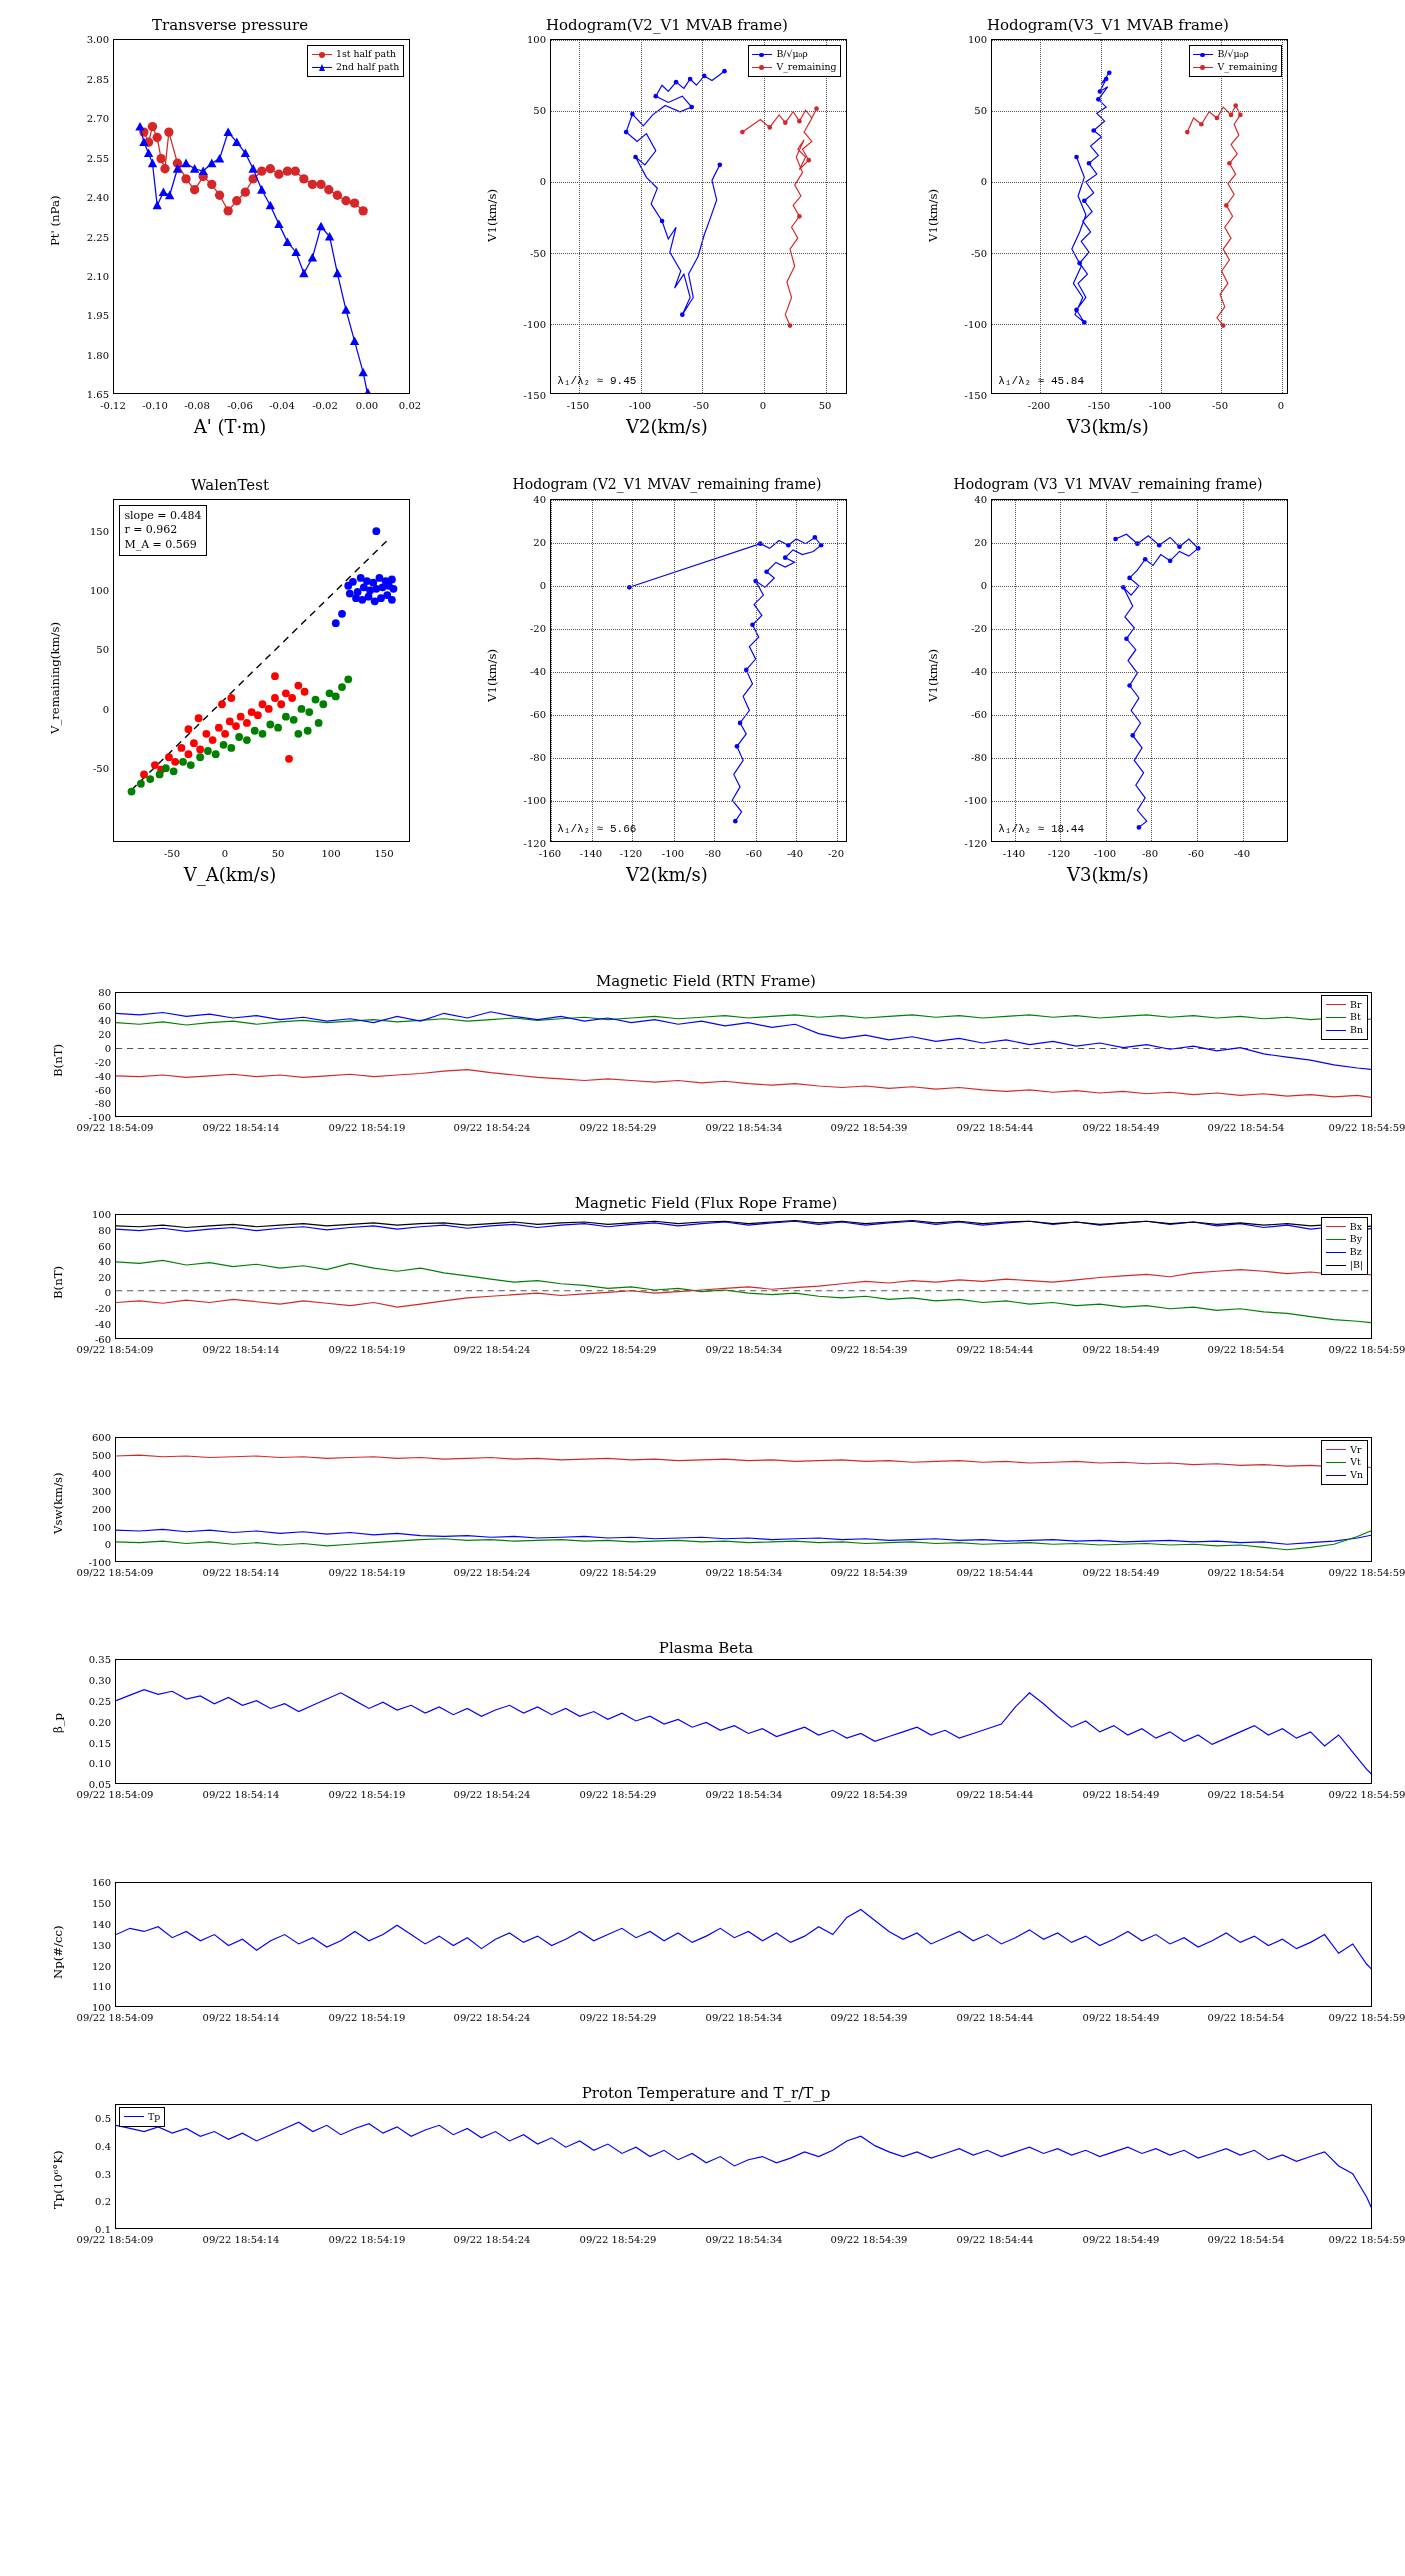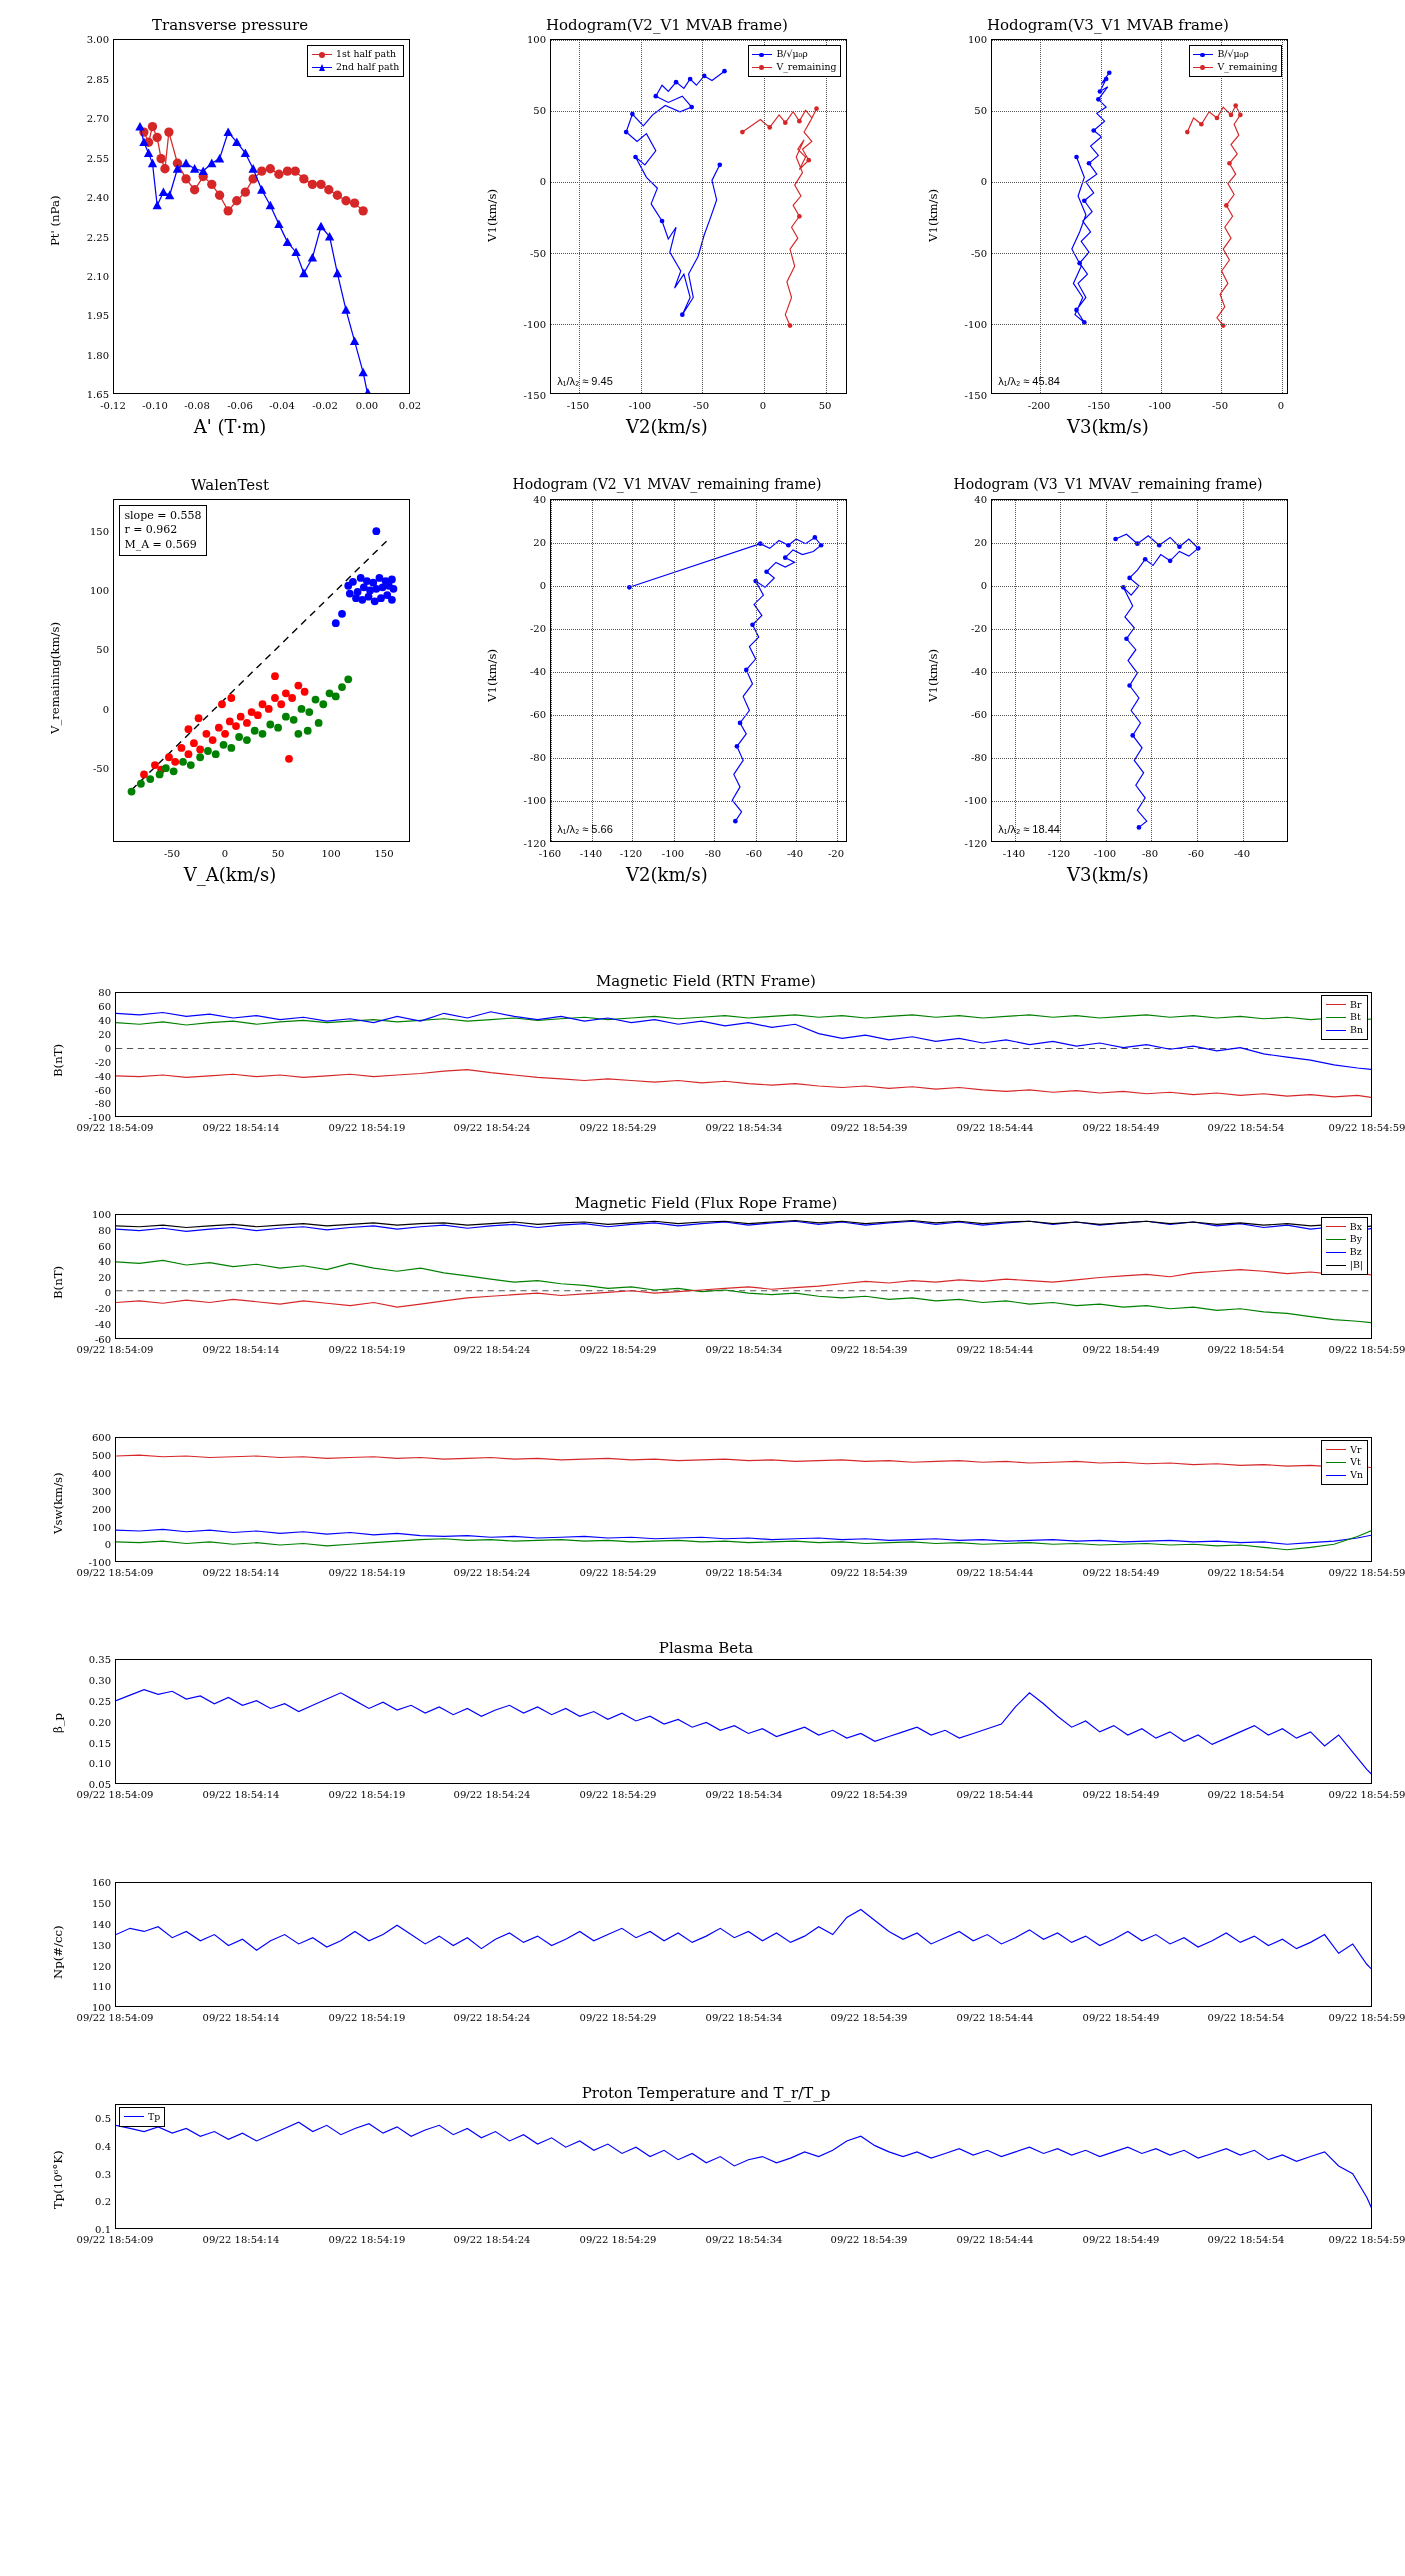--- a/index.html
+++ b/index.html
@@ -15,21 +15,21 @@
   .tick{position:absolute;font-size:10px;font-family:"DejaVu Serif",serif;white-space:nowrap;}
   .tickx{transform:translateX(-50%);}
   .ticky{transform:translateY(-50%);text-align:right;}
   .grid-v{position:absolute;width:0.8px;border-left:0.8px dotted #555;}
   .grid-h{position:absolute;height:0.8px;border-top:0.8px dotted #555;}
   .legend{position:absolute;border:0.8px solid #000;background:#fff;font-size:9.4px;padding:2.3px 3.9px;line-height:1.35;}
   .legend .row{display:flex;align-items:center;gap:3.9px;white-space:nowrap;}
   .legend .ln{display:inline-block;width:20px;height:0;border-top:1.2px solid #000;position:relative;}
   .legend .mk{position:absolute;left:7px;top:-3.1px;width:6.2px;height:6.2px;border-radius:50%;}
   .legend .mkt{position:absolute;left:7px;top:-3.1px;width:0;height:0;border-left:3.9px solid transparent;border-right:3.9px solid transparent;border-bottom:7px solid #00f;}
-  .annot{position:absolute;font-size:11px;font-family:Liberation Sans, sans-serif;}
+  .annot{position:absolute;font-size:11px;font-family:Liberation Mono, monospace;}
   .boxnote{position:absolute;border:0.8px solid #000;background:#fff;font-size:11px;padding:3.1px 4.7px;line-height:1.3;}
   svg{display:block;}
 </style>
 </head>
 <body>
 
 <div class="page">
 
 <div class="panel" style="left:31px;top:15.6px;width:398px;height:414px;">
   <div class="title" style="top:0px;">Transverse pressure</div>
@@ -388,21 +388,21 @@
             <circle cx="334" cy="130" r="5"></circle>
             <circle cx="342" cy="126" r="5"></circle>
         <circle cx="350" cy="122" r="5"></circle>
             <circle cx="356" cy="128" r="5"></circle>
         <circle cx="336" cy="40" r="5"></circle>
             <circle cx="292" cy="146" r="5"></circle>
             <circle cx="284" cy="158" r="5"></circle>
       </g>
     </svg>
     <div class="boxnote" style="left:4.7px;top:4.7px;">
-      <div>slope = 0.558</div>
+      <div>slope = 0.484</div>
       <div>r = 0.962</div>
       <div>M_A = 0.569</div>
     </div>
   </div>
   <div class="tick ticky" style="left:39px;top:55px;width:39px;">150</div>
   <div class="tick ticky" style="left:39px;top:114px;width:39px;">100</div>
   <div class="tick ticky" style="left:39px;top:173px;width:39px;">50</div>
   <div class="tick ticky" style="left:39px;top:233px;width:39px;">0</div>
   <div class="tick ticky" style="left:39px;top:292px;width:39px;">-50</div>
   <div class="tick tickx" style="left:141px;top:372px;">-50</div>

